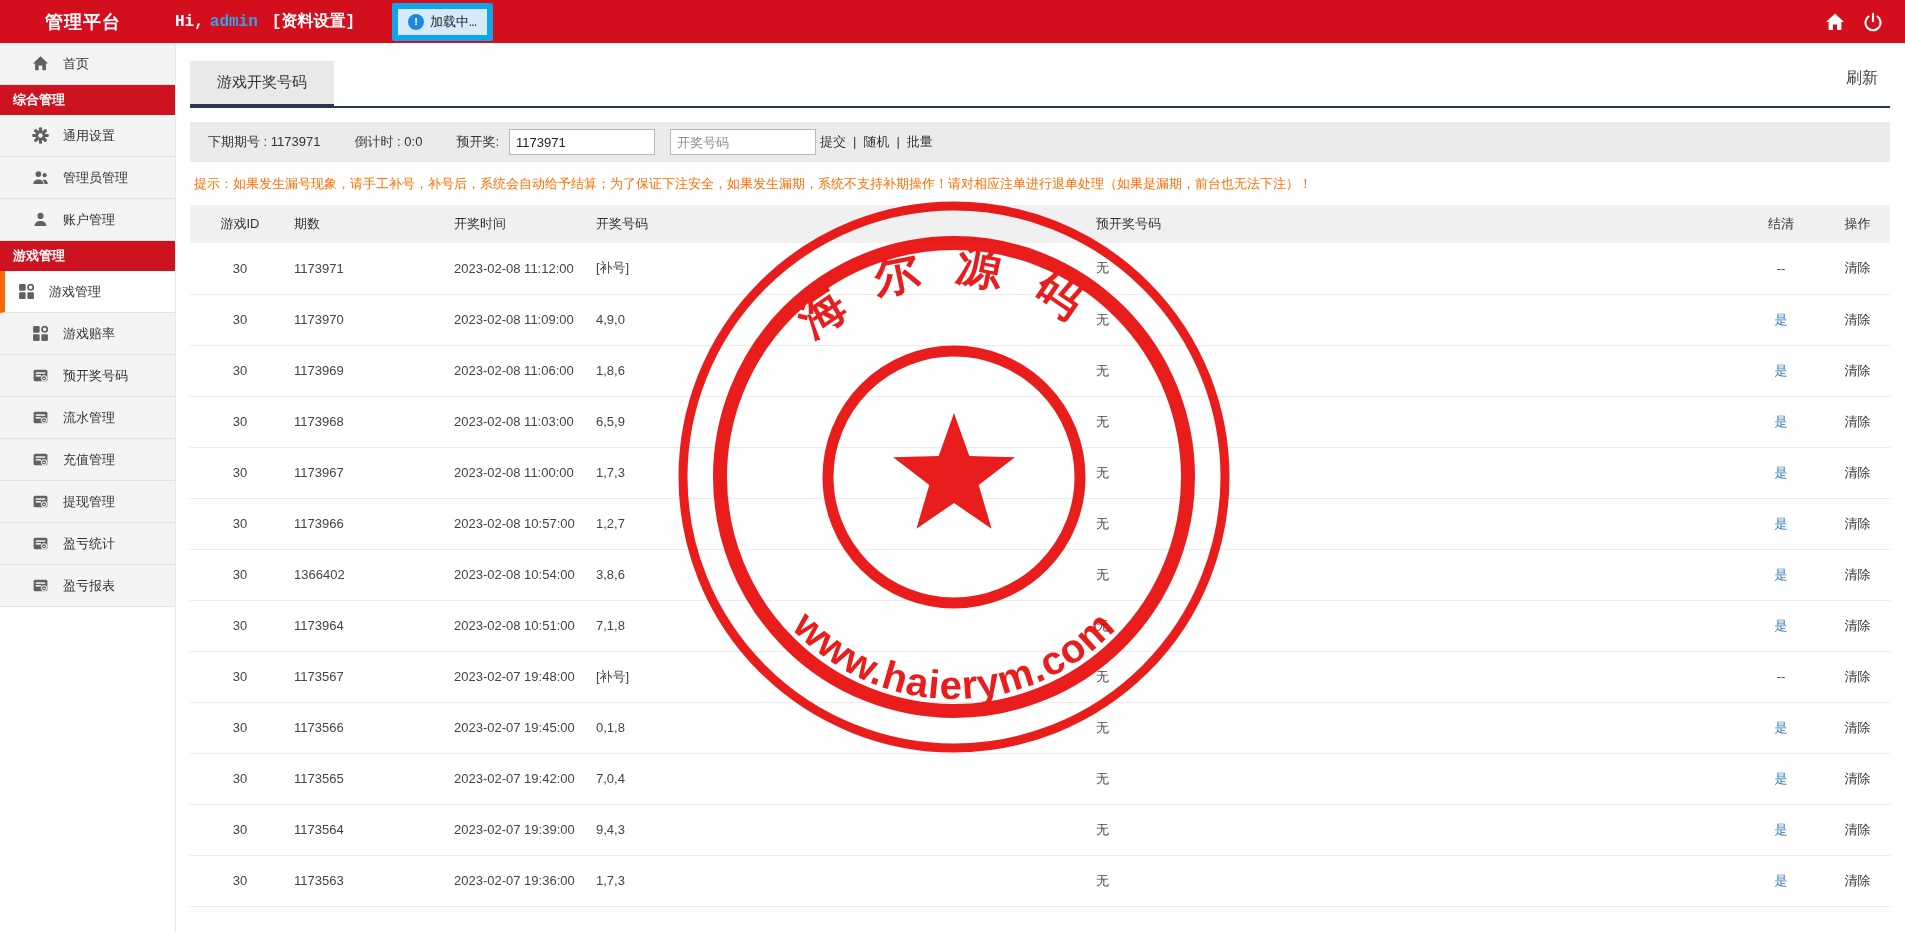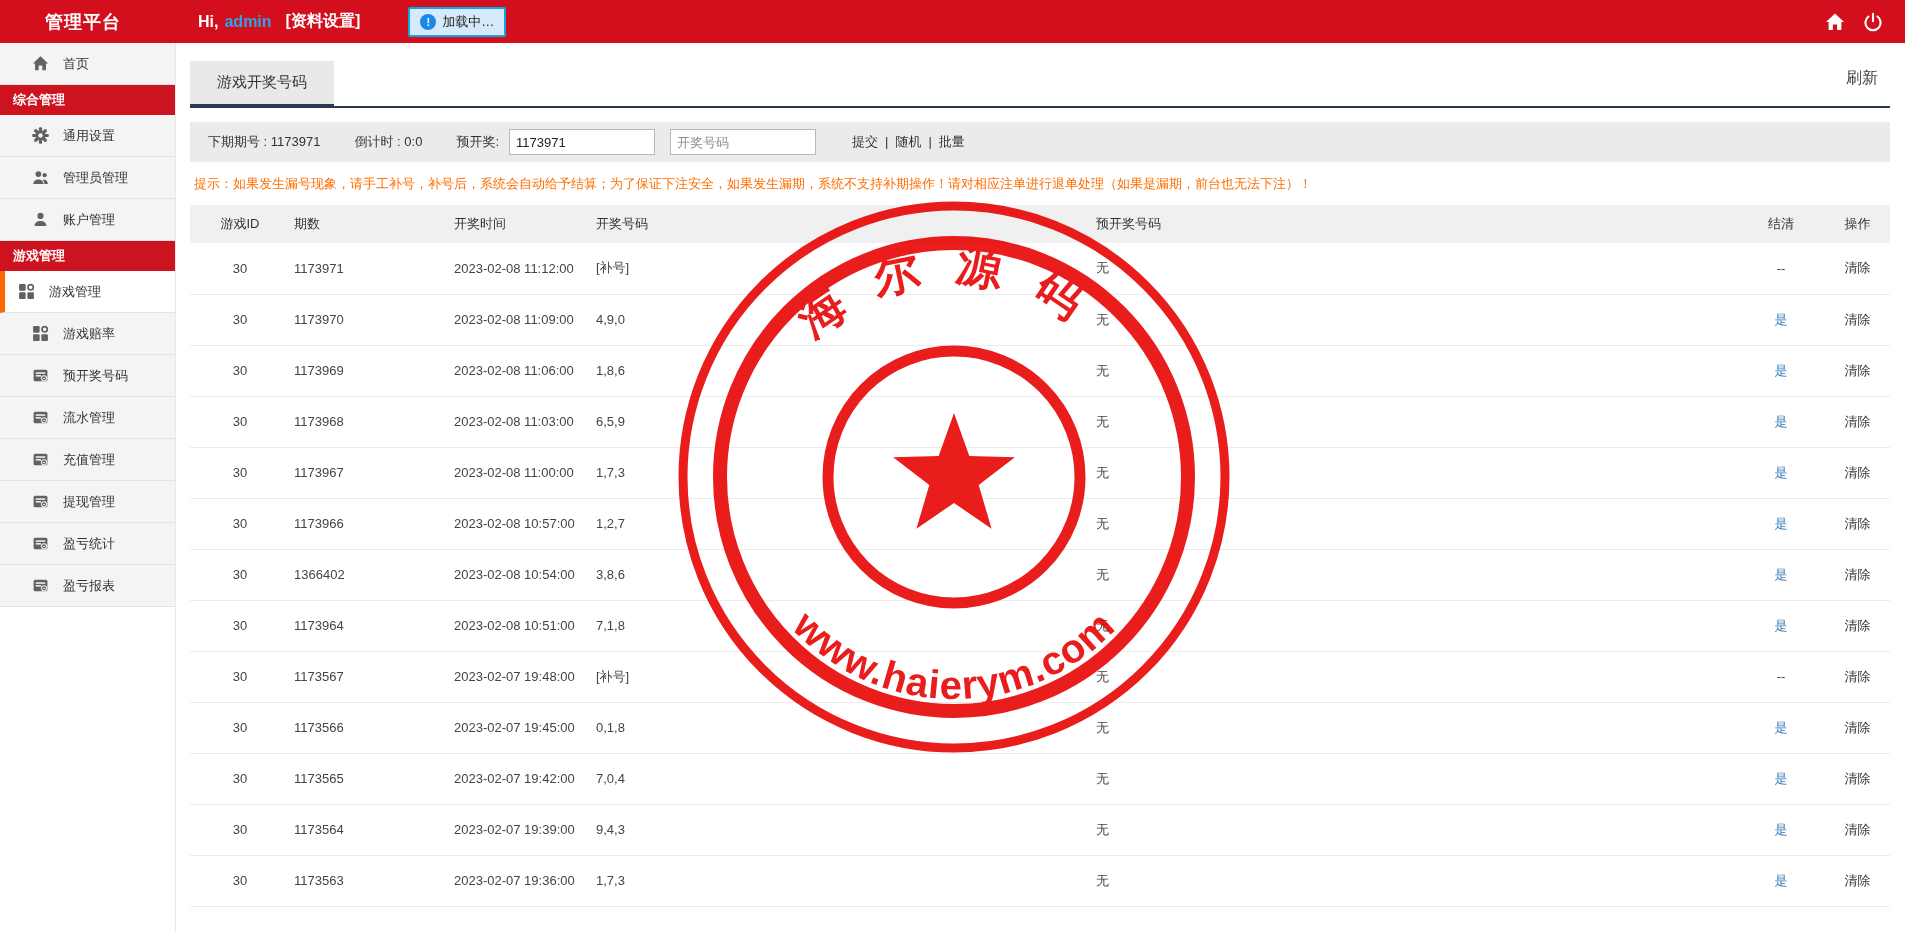--- a/index.html
+++ b/index.html
@@ -1,27 +1,27 @@
 <!DOCTYPE html>
 <html><head>
 <meta charset="utf-8">
 <style>
   * { box-sizing: border-box; margin: 0; padding: 0; }
   html,body { width:1905px; height:932px; overflow:hidden; background:#fff;
     font-family:"Liberation Sans","DejaVu Sans",sans-serif; }
   body { position:relative; }
 
   
-  .topbar { height:43px; background:#d30f1e; display:flex; align-items:center; color:#fff; }
+  .topbar { height:43px; background:#d30f1e; display:flex; align-items:center; color:#fff;font-family:Liberation Mono, monospace; }
   .brand { font-size:18px; font-weight:bold; margin-left:45px; letter-spacing:1px; }
-  .greet { margin-left:77px; font-size:16px; font-weight:bold;text-align:right; }
+  .greet { margin-left:54px; font-size:16px; font-weight:bold;text-align:right; }
   .greet .uname { color:#2fa4e7; margin-left:6px; }
   .profile-link { margin-left:14px; font-size:16px; font-weight:bold; color:#fff; cursor:pointer; }
-  .load-btn { margin-left:48px; display:flex; align-items:center; gap:6px; background:#d6eafc;
-    border:2px solid #0ea5e9; border-radius:2px; padding:4px 10px; color:#222; font-size:13px; cursor:pointer; }
+  .load-btn { margin-left:37px; display:flex; align-items:center; gap:6px; background:#d6eafc;
+    border:6px solid #0ea5e9; border-radius:2px; padding:4px 10px; color:#222; font-size:13px; cursor:pointer; }
   .info-icon { width:16px; height:16px; border-radius:50%; background:#1e88e5; color:#fff;
     font-size:11px; font-weight:bold; text-align:center; line-height:16px; display:inline-block; }
   .info-icon::before { content:"!"; }
   .topbar-right { margin-left:auto; margin-right:22px; display:flex; align-items:center; gap:18px; }
   .tb-icon { width:20px; height:20px; cursor:pointer; }
   .tb-icon svg { width:100%; height:100%; }
 
   
   .layout { display:flex; height:889px; }
   .sidebar { width:176px; background:#fff; border-right:1px solid #e8e8e8; flex:none; }
@@ -44,21 +44,21 @@
 
   
   .toolbar { margin-top:14px; background:#ebebeb; height:40px; display:flex;
     align-items:center; padding:0 18px; font-size:13px; color:#333; }
   .tb-label { margin-right:34px; }
   .tb-label.pre { margin-right:10px; }
   .toolbar input { width:146px; height:26px; border:1px solid #b9b9b9; background:#fff;
     font-size:13px; padding:0 6px; color:#222; font-family:inherit; }
   .toolbar input + input { margin-left:15px; }
   .toolbar input::placeholder { color:#8d8d8d; }
-  .actions { margin-left:36px; display:flex; align-items:flex-end; }
+  .actions { margin-left:4px; display:flex; align-items:flex-end; }
   .action-link { color:#333; cursor:pointer; }
   .action-link + .action-link::before { content:"|"; margin:0 7px; color:#333; cursor:default; }
 
   
   .notice { padding:13px 4px 12px; font-size:13px; color:#ff6e00; }
 
   
   table { width:100%; border-collapse:collapse; table-layout:fixed; }
   thead th { background:#f0f0f0; height:38px; font-weight:normal; font-size:13px;
     color:#333; text-align:left; padding:0 4px; }

